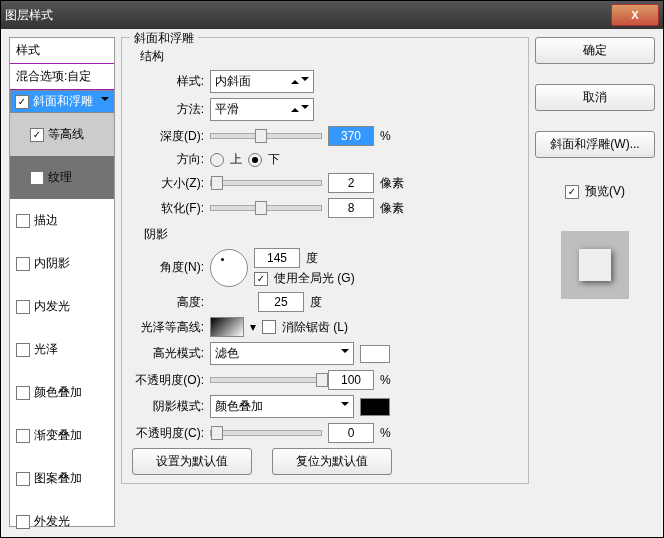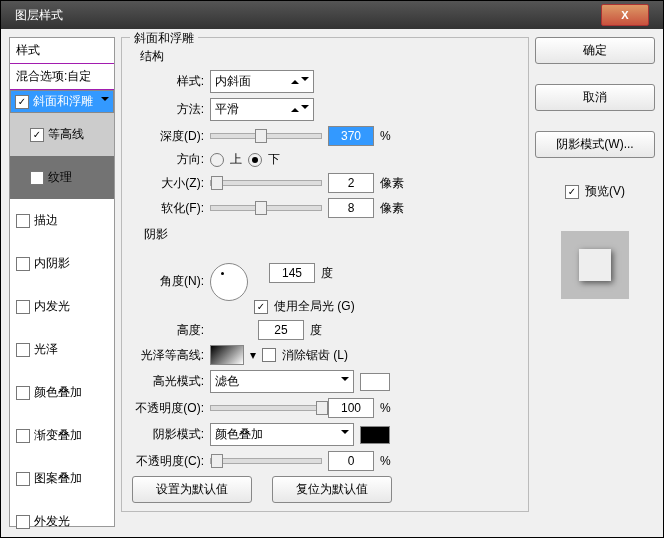--- a/index.html
+++ b/index.html
@@ -1,17 +1,17 @@
 <!DOCTYPE html>
 <html><head>
 <meta charset="utf-8">
 <style>
 body{margin:0;font-family:"Microsoft YaHei",SimSun,sans-serif;font-size:12px;background:#3a2a2a}
 .window{width:664px;height:538px;background:#f0f0f0;border:1px solid #000;box-sizing:border-box;position:relative}
-.titlebar{height:28px;background:linear-gradient(#555,#333);color:#fff;display:flex;align-items:center;padding:0 14px;justify-content:space-between}
+.titlebar{height:28px;background:linear-gradient(#555,#333);color:#fff;display:flex;align-items:center;padding:0 4px;justify-content:space-between}
 .titlebar span{font-size:12px}
 .close-btn{width:46px;height:20px;background:linear-gradient(#d96,#c8513d);border-radius:2px;display:flex;align-items:center;justify-content:center;color:#fff;font-weight:bold;font-size:11px;border:1px solid #a33}
 .content{display:flex;padding:8px;gap:6px;height:calc(100% - 46px)}
 .leftcol{width:104px;border:1px solid #999;background:#fff}
 .lh{padding:4px 6px;border-bottom:1px solid #a21caf}
 .lrow{padding:13px 6px;display:flex;align-items:center;gap:4px}
 .lrow.sel{background:#3399ff;color:#fff}
 .lrow.sub{padding-left:20px}
 .cb{width:12px;height:12px;border:1px solid #777;background:#fff;display:inline-flex;align-items:center;justify-content:center;font-size:10px;color:#000}
 .cb.ck::before{content:"✓"}
@@ -149,21 +149,21 @@
    <span>像素</span>
           </div>
 
   <div style="margin:8px 0 4px 12px">阴影</div>
   <div class="frow">
             <span class="flab">角度(N):</span>
    <div style="display:flex;flex-direction:column;align-items:center">
     <div class="anglectl"></div>
    </div>
    <div>
-    <div class="frow" style="margin:15px">
+    <div class="frow" style="margin:0">
                 <span class="inp">145</span>
                 <span>度</span>
               </div>
     <div class="frow" style="margin:2px 0 0 0">
                 <span class="cb ck"></span>
                 <span>使用全局光 (G)</span>
               </div>
    </div>
   </div>
   <div class="frow">
@@ -208,21 +208,21 @@
   <div class="bottombtns">
    <div class="btn" style="width:110px">设置为默认值</div>
    <div class="btn" style="width:110px">复位为默认值</div>
   </div>
  </div>
 </div>
 
 <div class="rightcol">
  <div class="btn">确定</div>
  <div class="btn">取消</div>
- <div class="btn">阴影模式(W)...</div>
+ <div class="btn">斜面和浮雕(W)...</div>
  <div class="frow" style="justify-content:center">
           <span class="cb ck"></span>
           <span>预览(V)</span>
         </div>
  <div class="prevbox">
           <div class="previn"></div>
         </div>
 </div>
 
 </div>

